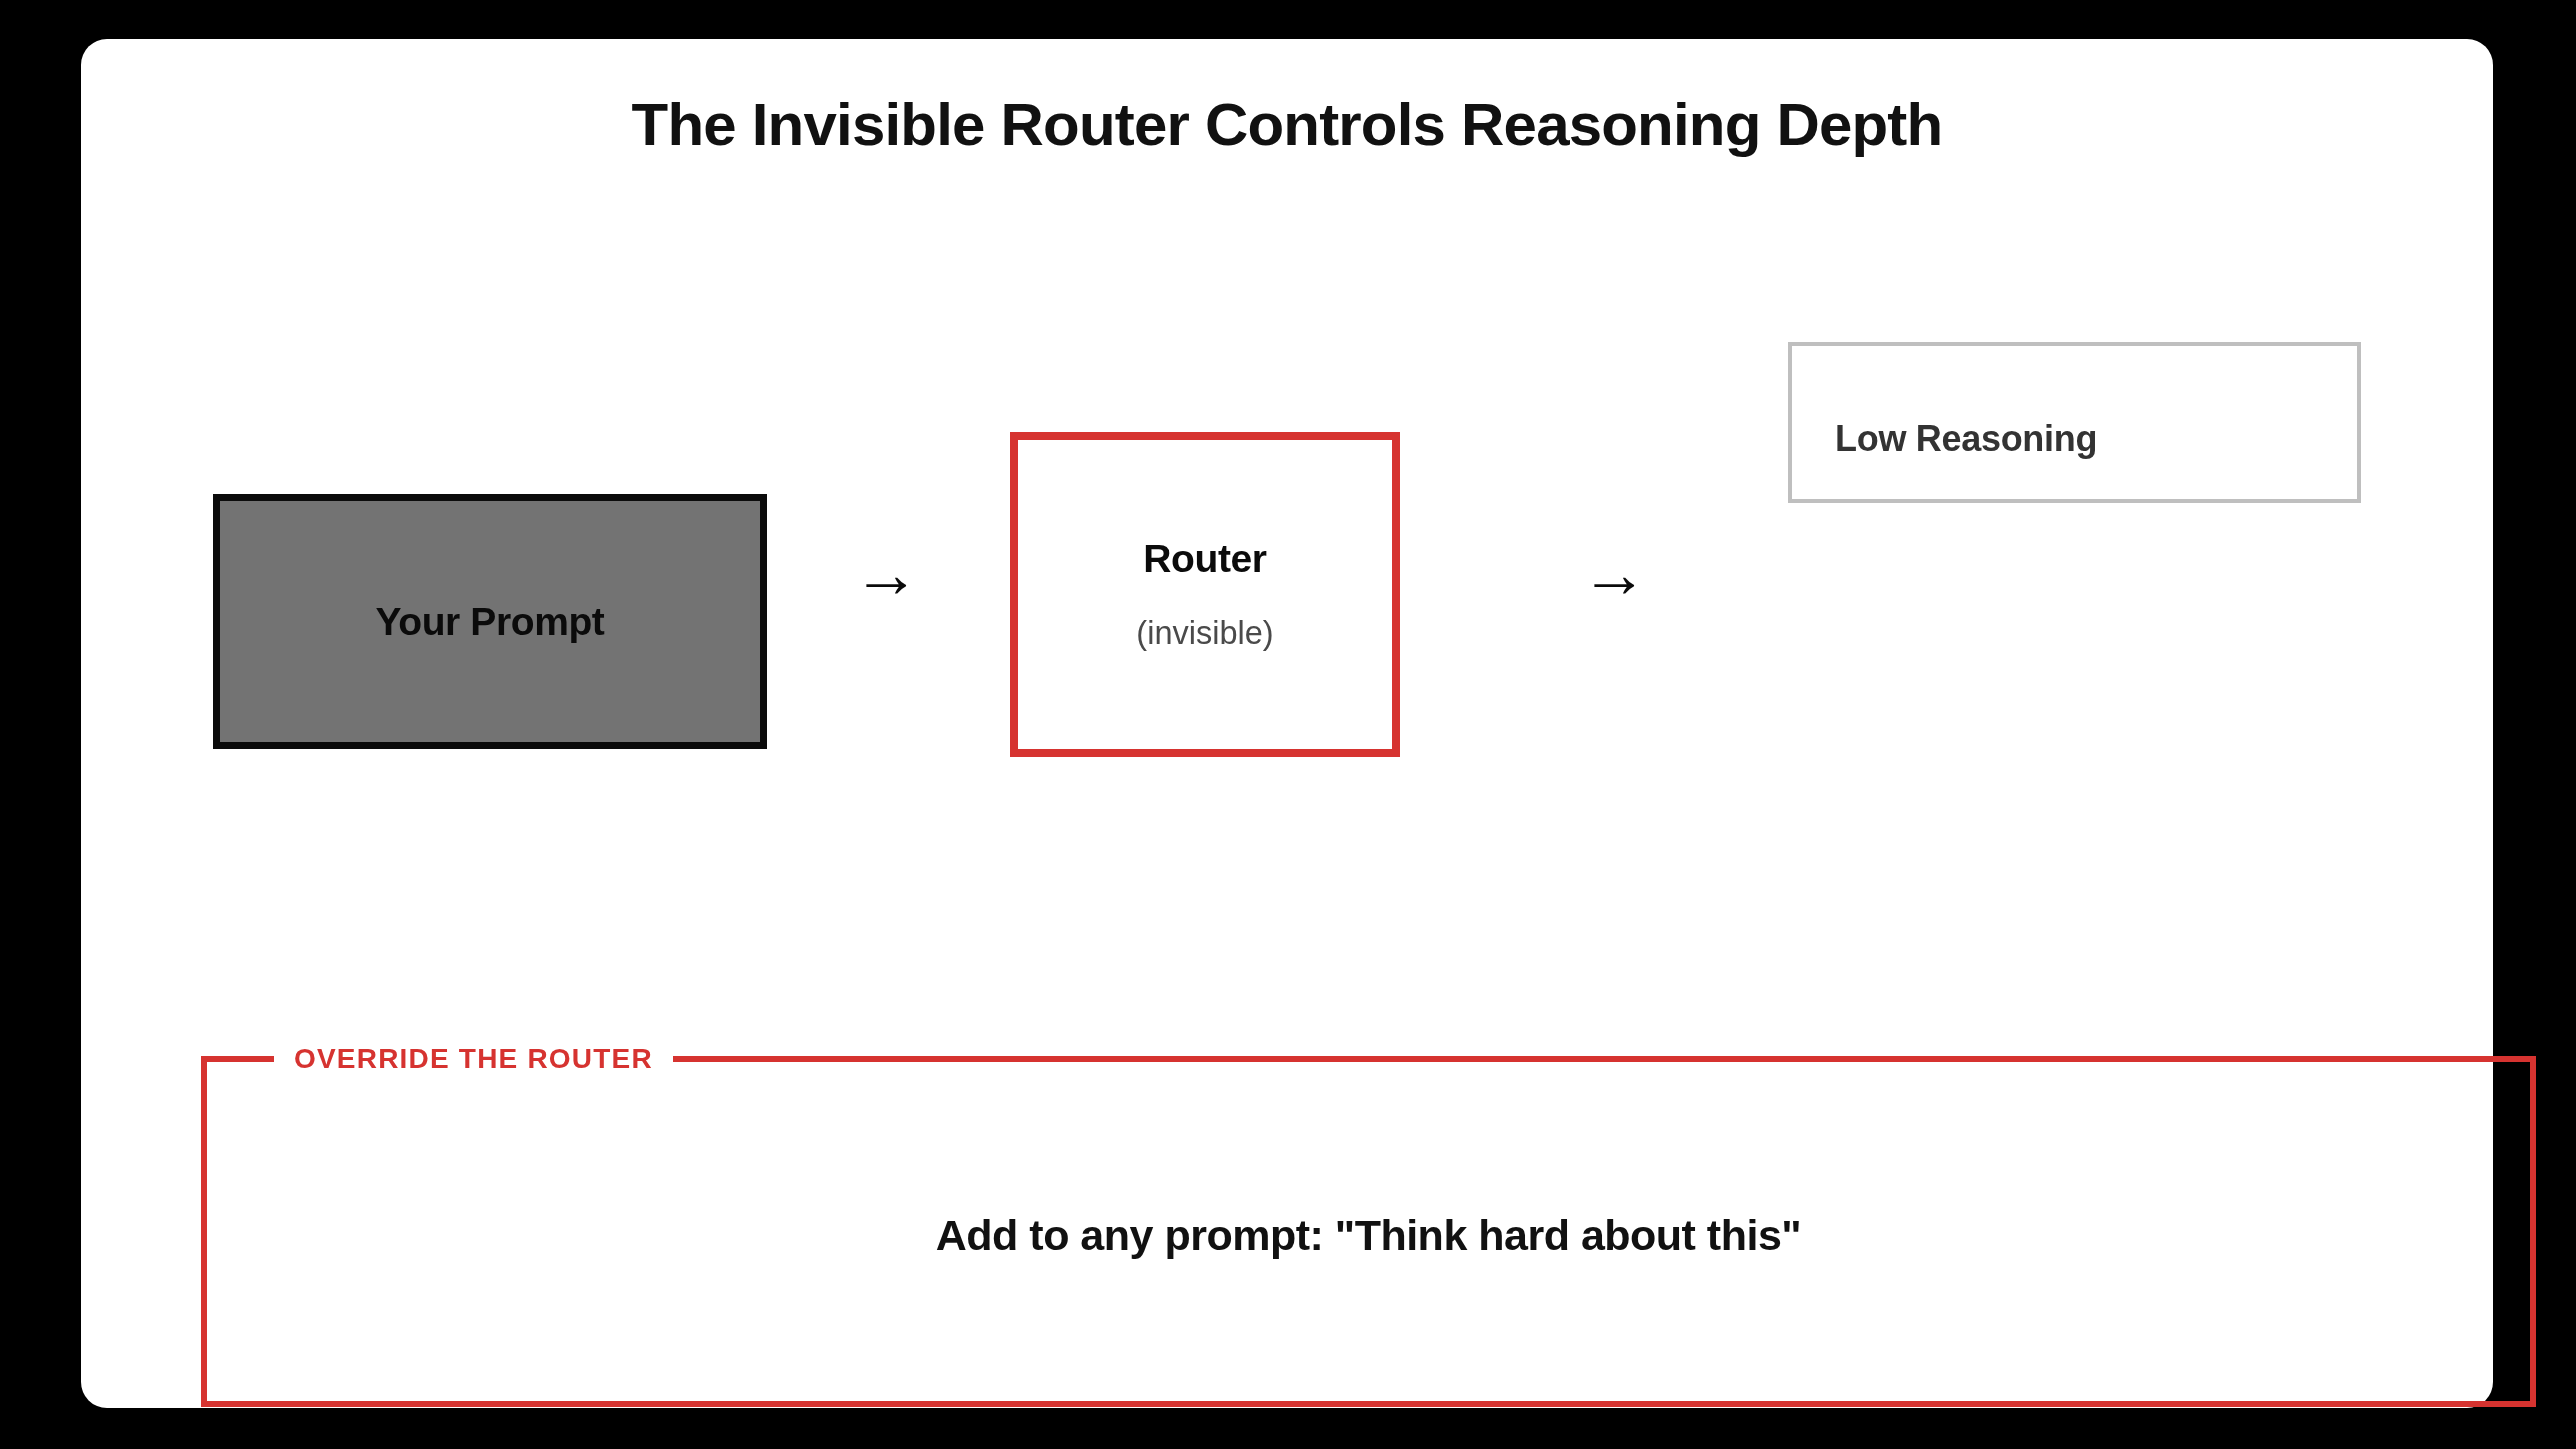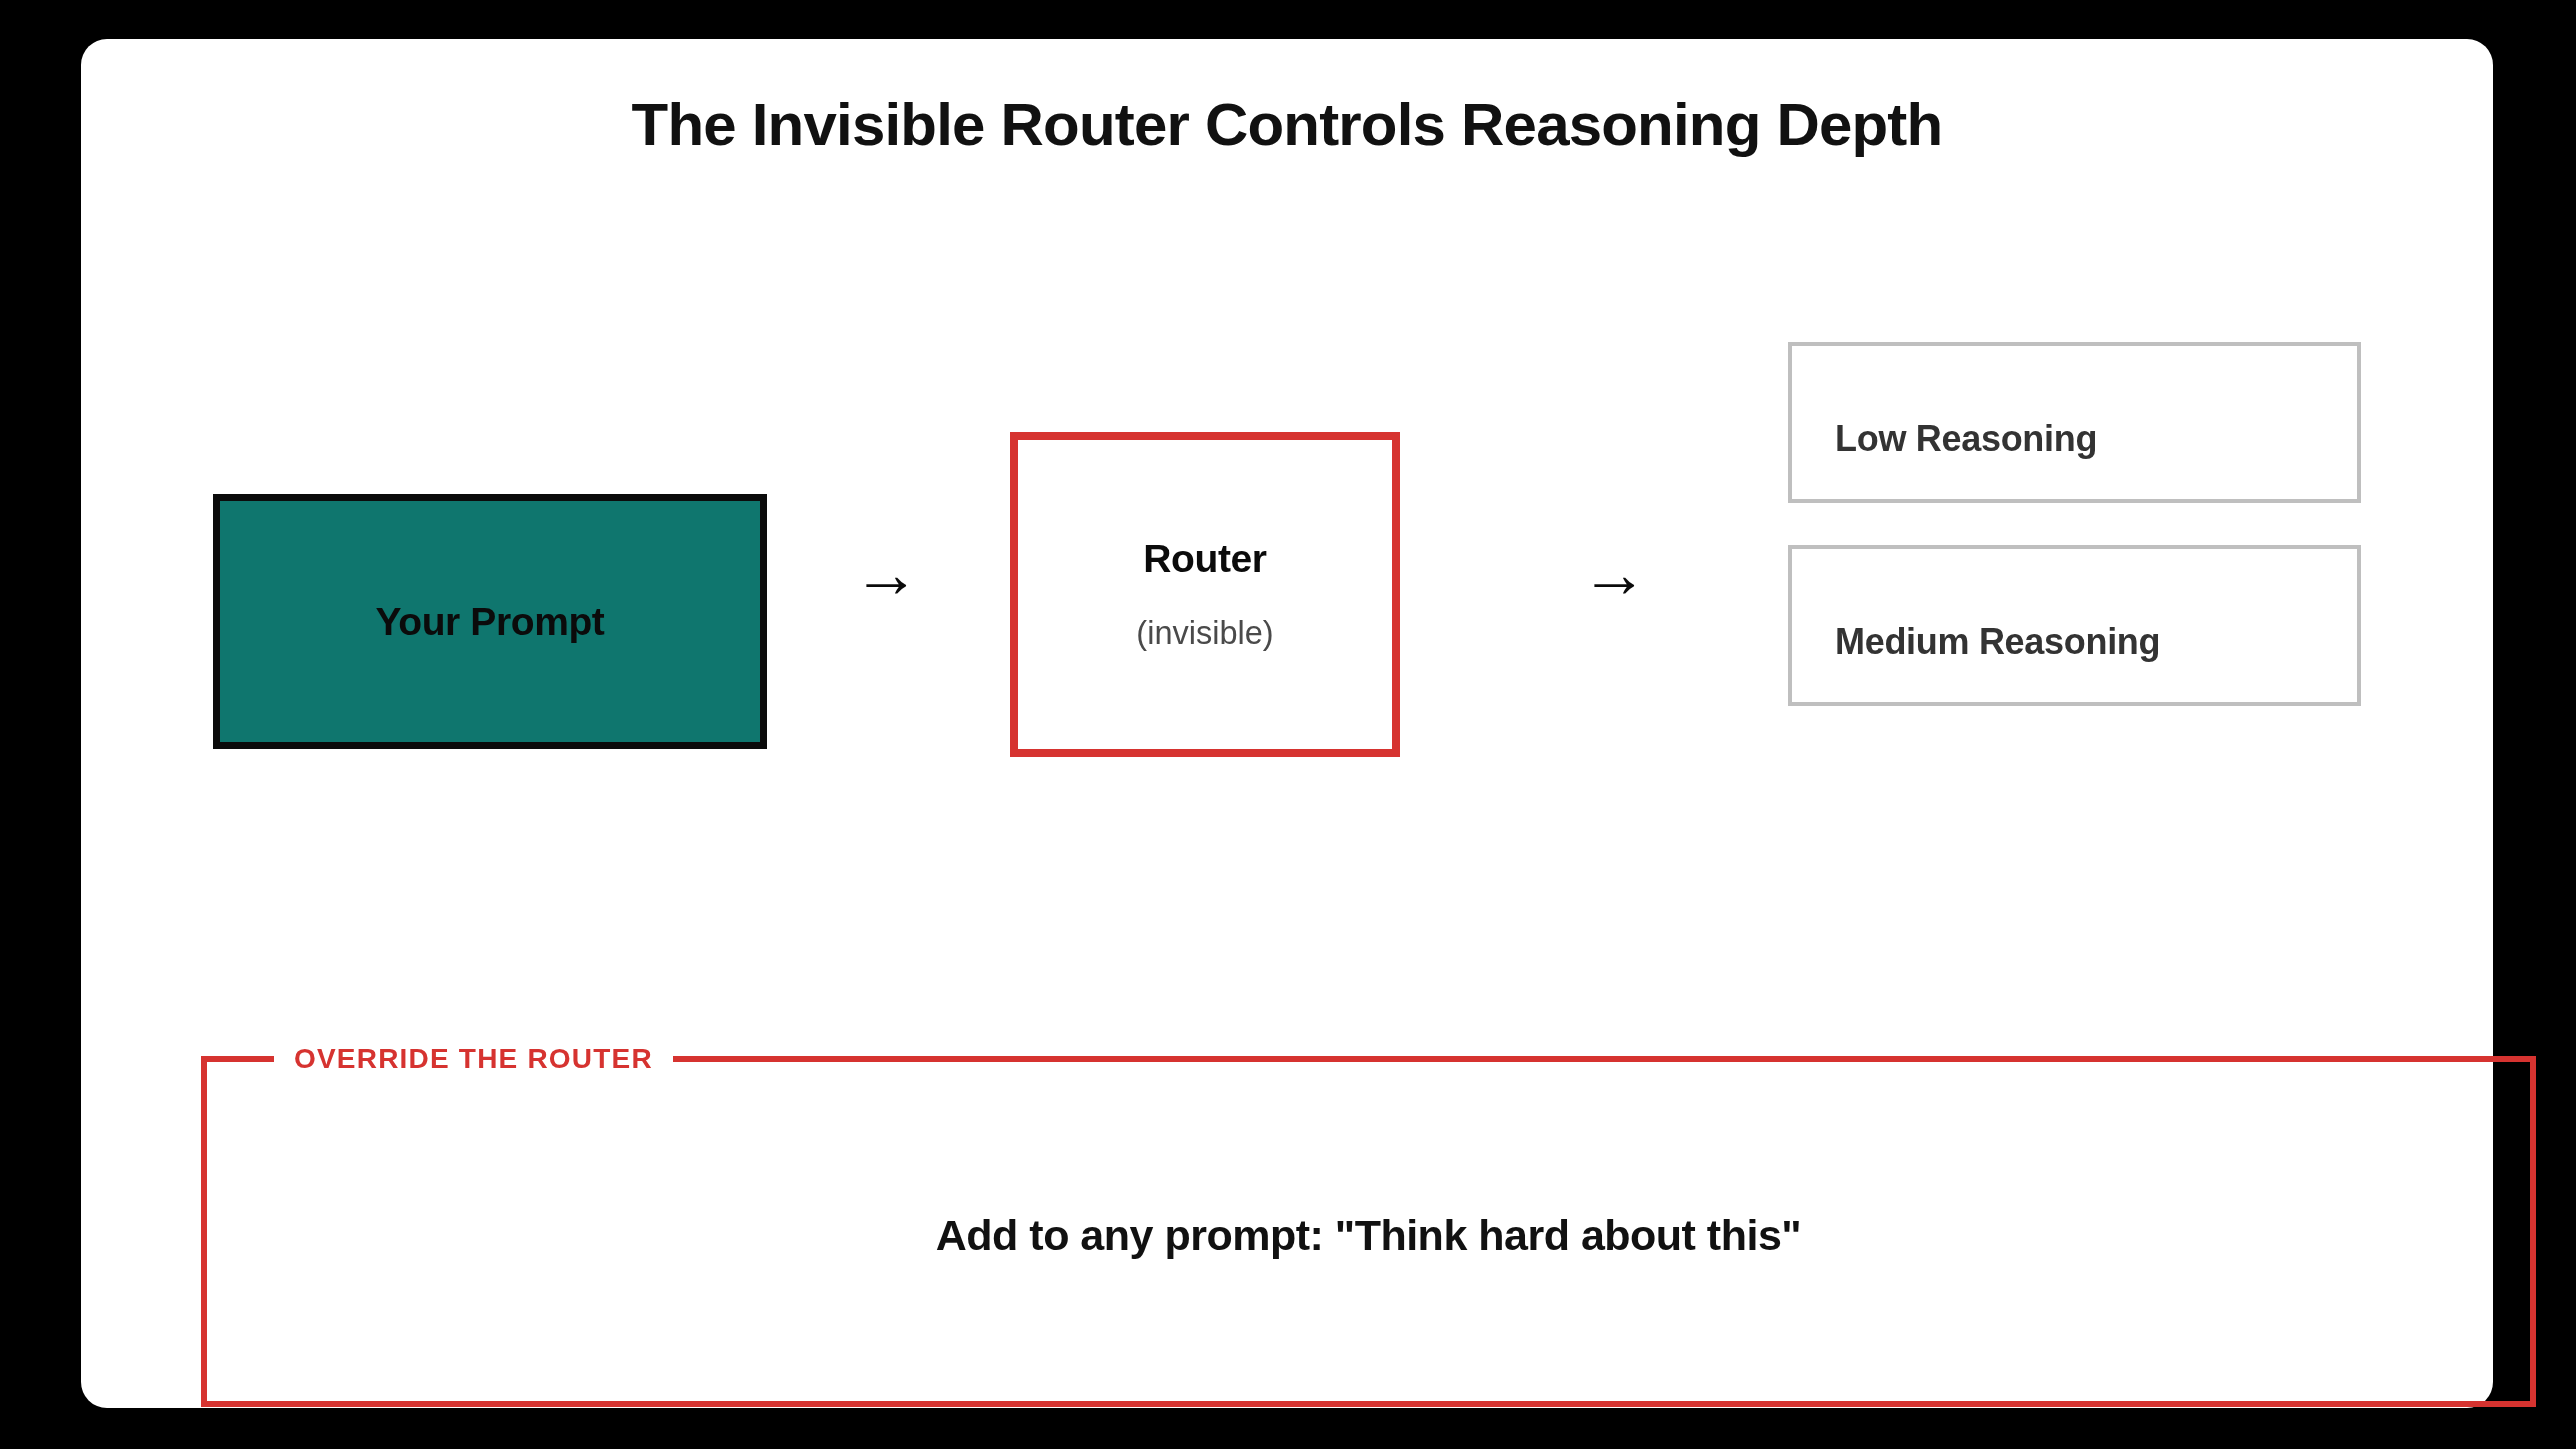--- a/index.html
+++ b/index.html
@@ -57,21 +57,21 @@
     height: 573px;
   }
 
   .prompt-box {
     position: absolute;
     left: 132px;
     top: 200px;
     width: 554px;
     height: 255px;
     border: 7px solid #0B0B0B;
-    background: #0f766e;
+    background: #737373;
     box-sizing: border-box;
     display: flex;
     align-items: center;
     justify-content: center;
   }
   .prompt-box .label {
     font-size: 39px;
     font-weight: 700;
     color: #0B0B0B;
     letter-spacing: -0.4px;
@@ -222,23 +222,20 @@
       </div>
 
       <div class="arrow arrow-2">→</div>
 
       <div class="reason-stack">
 
         <div class="reason-box outline">
           <span class="rl">Low Reasoning</span>
         </div>
 
-        <div class="reason-box outline">
-          <span class="rl">Medium Reasoning</span>
-        </div>
 
 
       </div>
 
     </div>
 
     <div class="override">
       <fieldset>
         <legend>OVERRIDE THE ROUTER</legend>
         <div class="headline">Add to any prompt: "Think hard about this"</div>

